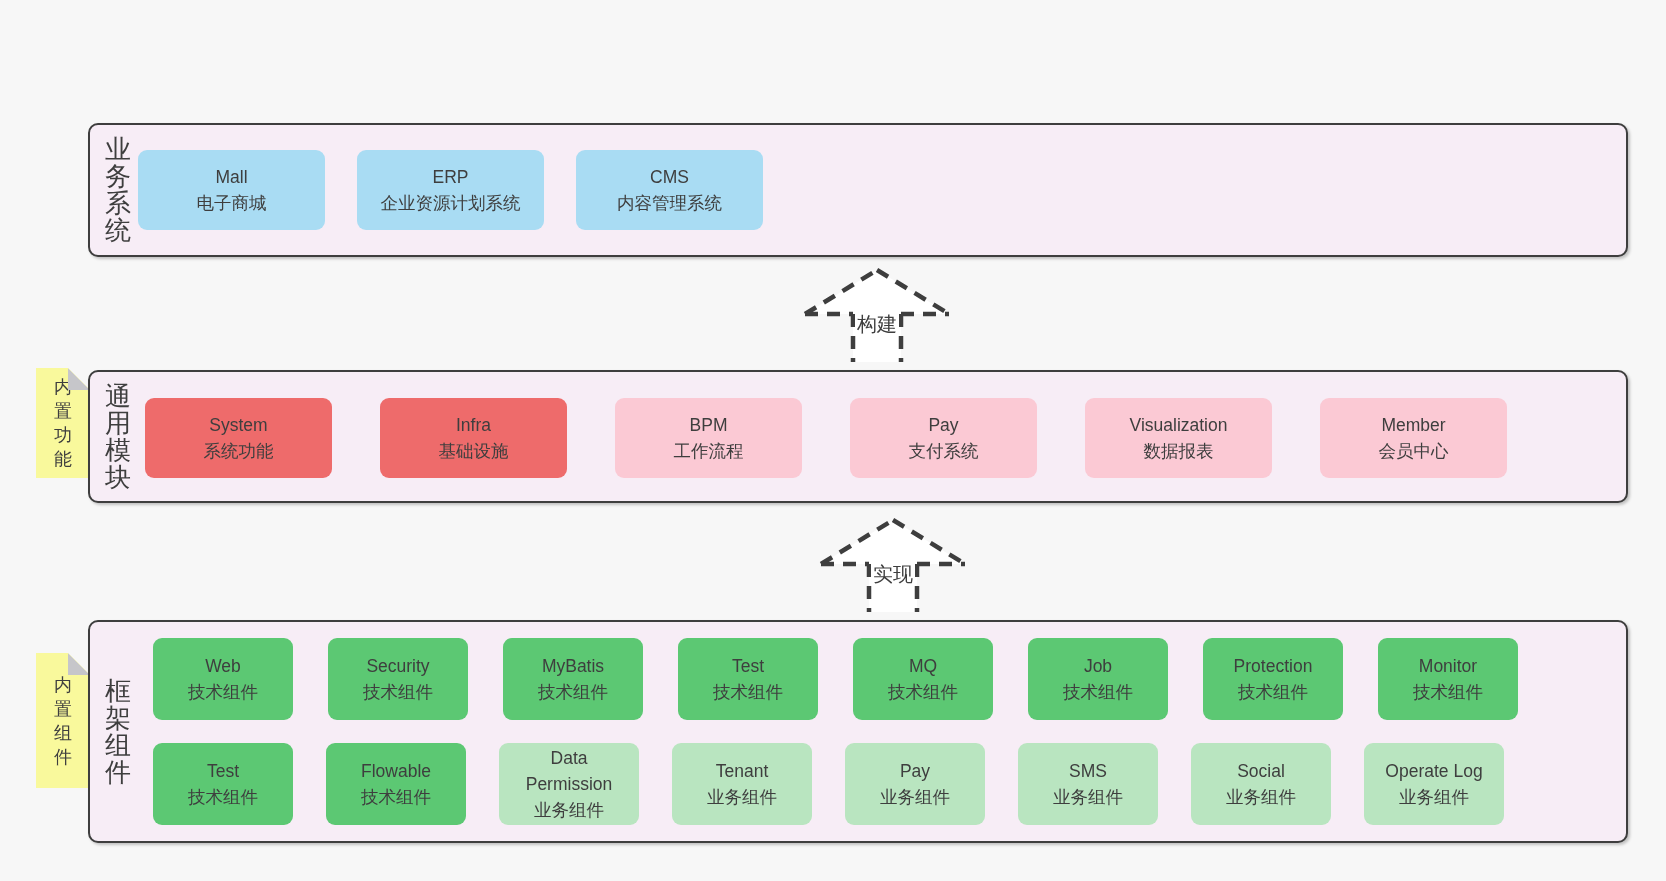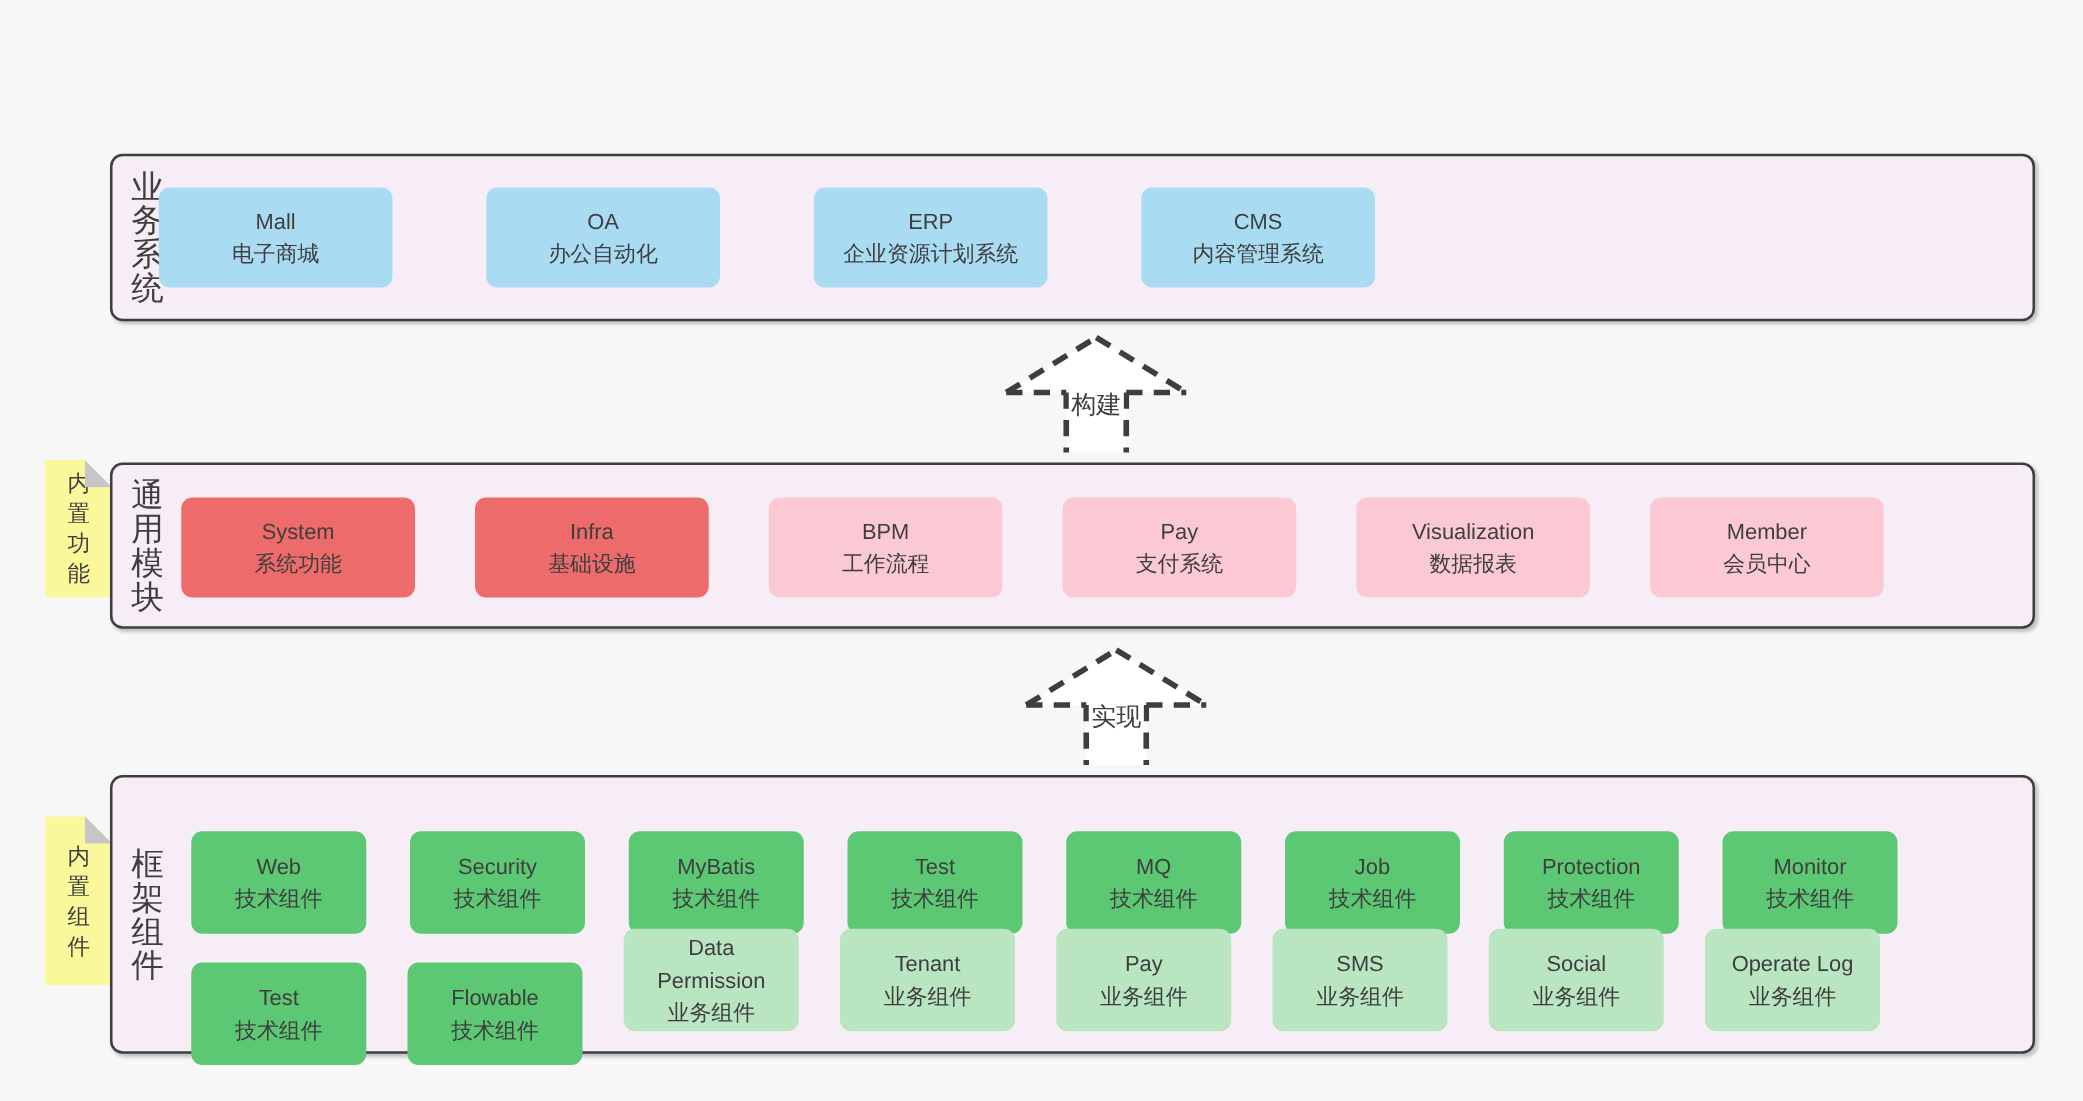--- a/index.html
+++ b/index.html
@@ -26,39 +26,39 @@
   .panel-label{
     position:absolute;left:6px;top:0;bottom:0;width:44px;
     display:flex;align-items:center;justify-content:center;
   }
   .panel-label span{
     display:block;width:1.05em;
     font-size:26px;line-height:27px;
     word-break:break-all;text-align:center;
   }
   .row{position:absolute;display:flex;}
-  .row-top{left:37px;top:25px;gap:75px;align-items:center;}
+  .row-top{left:48px;top:25px;gap:32px;align-items:center;}
   .row-mid{left:55px;top:26px;gap:48px;}
   .row-b1{left:63px;top:16px;gap:35px;}
   .row-b2{left:63px;top:121px;gap:33px;}
   .box{
     box-sizing:border-box;
     border-radius:9px;
     display:flex;flex-direction:column;
     align-items:center;justify-content:center;
     text-align:center;
     font-size:17.5px;line-height:26px;
     padding:2px 6px;
   }
   .wide{width:187px;height:80px;}
   .narrow{width:140px;height:82px;}
   .blue{background:#a9dcf3;}
   .red{background:#ee6b6b;}
   .pink{background:#fbc9d4;}
-  .green{background:#5cc873;margin-top:27px;}
+  .green{background:#5cc873;}
   .green-light{background:#b9e5c0;}
   .sticky{
     position:absolute;left:36px;width:54px;
     background:#f9f99c;
     clip-path:polygon(0 0,calc(100% - 22px) 0,100% 22px,100% 100%,0 100%);
     display:flex;align-items:center;justify-content:center;
     z-index:1;
   }
   .sticky-mid{top:368px;height:110px;}
   .sticky-bot{top:653px;height:135px;}
@@ -96,24 +96,20 @@
 </div>
 
 <div class="panel panel-top">
   <div class="panel-label">
     <span>业务系统</span>
   </div>
   <div class="row row-top">
     <div class="box wide blue">
       <span>Mall</span>
       <span>电子商城</span>
-    </div>
-    <div class="box wide blue">
-      <span>OA</span>
-      <span>办公自动化</span>
     </div>
     <div class="box wide blue">
       <span>ERP</span>
       <span>企业资源计划系统</span>
     </div>
     <div class="box wide blue">
       <span>CMS</span>
       <span>内容管理系统</span>
     </div>
   </div>

